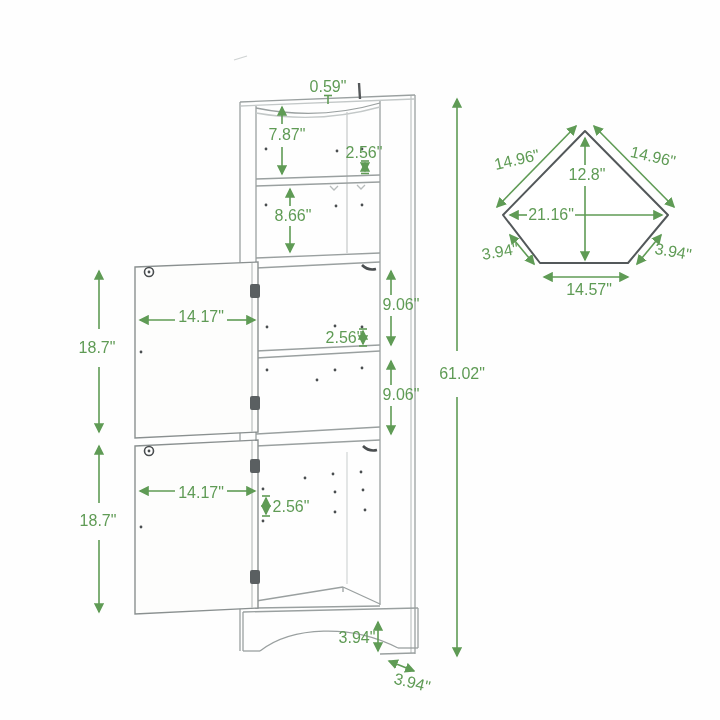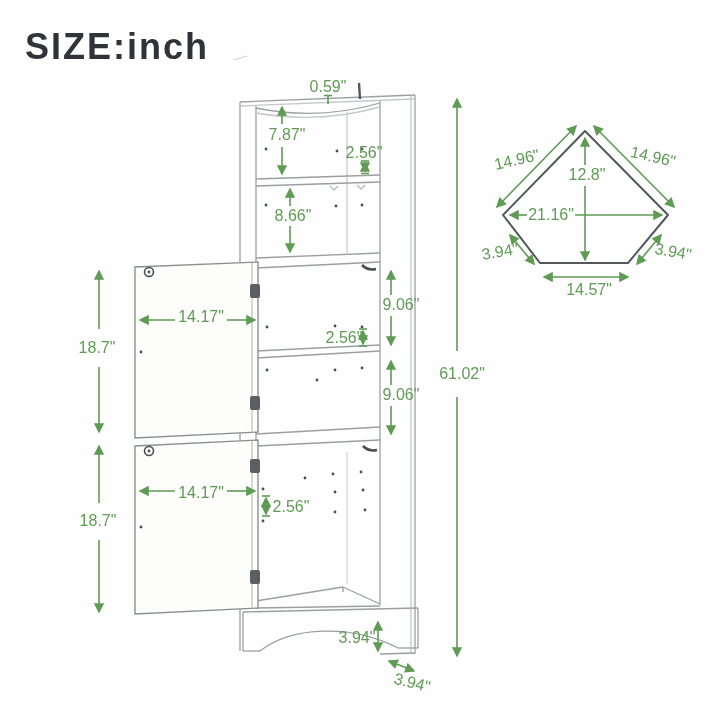--- a/index.html
+++ b/index.html
@@ -20,21 +20,20 @@
   .rot-l10{transform:translate(-50%,-50%) rotate(-10deg);}
   .rot-r10{transform:translate(-50%,-50%) rotate(10deg);}
   .rot-diag{transform:translate(-50%,-50%) rotate(14deg);}
   svg{position:absolute;left:0;top:0;}
 </style>
 </head>
 <body>
 
 <div id="canvas">
 
-  <div id="title">SIZE:inch</div>
 
   <svg width="720" height="720" viewBox="0 0 720 720">
     <defs>
       <marker id="ah" viewBox="0 0 10 10" refX="8.5" refY="5" markerWidth="6.5" markerHeight="6.5" orient="auto-start-reverse">
         <path d="M0,0 L10,5 L0,10 z" fill="#5f9b55"></path>
       </marker>
     </defs>
 
     <g fill="none" stroke="#9aa0a0" stroke-width="1.3">
 

